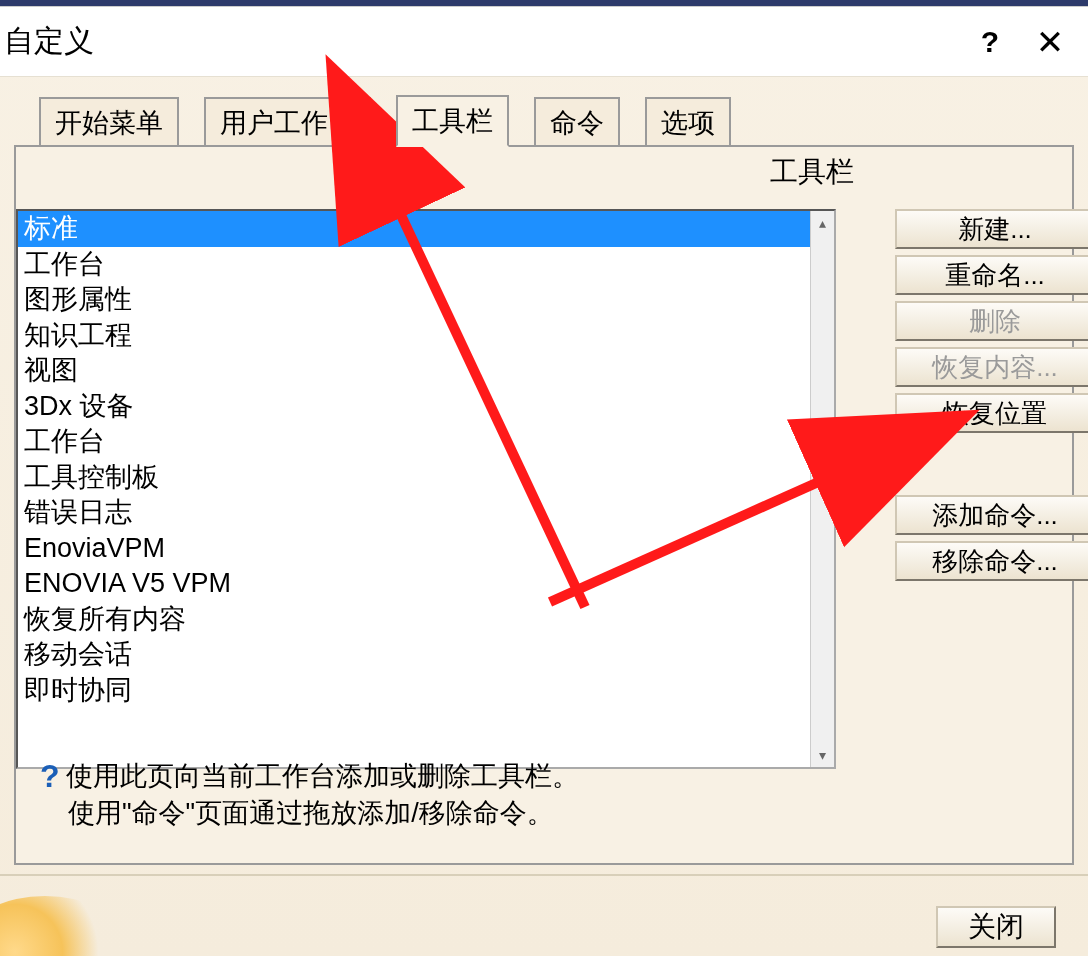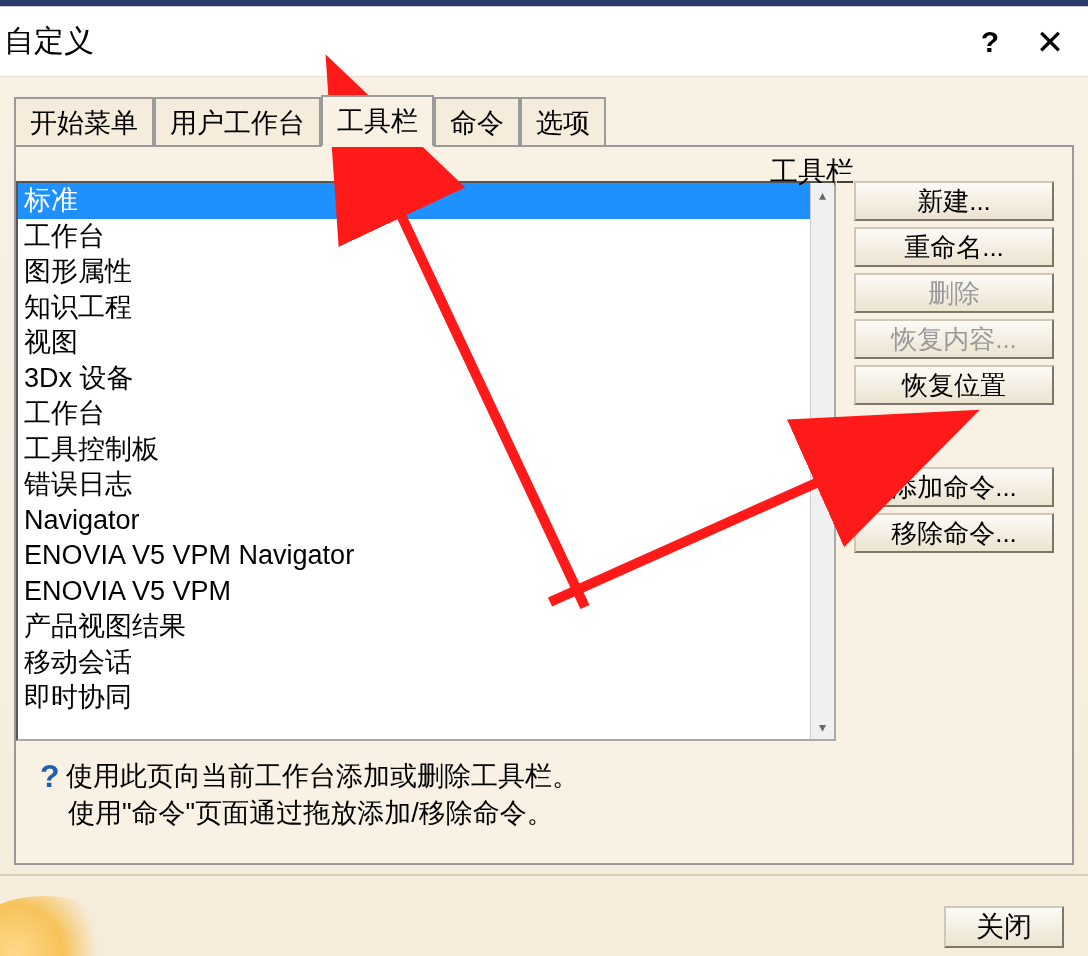--- a/index.html
+++ b/index.html
@@ -48,20 +48,21 @@
   .tab {
     padding: 6px 14px 6px 14px;
     font-size: 27px;
     border: 2px solid #9a9a9a;
     border-bottom: none;
     background: #f5ecdc;
     margin-right: 0px;
     position: relative;
     top: 2px;
     cursor: pointer;
+    margin-left: 25px;
   }
   .tab.active {
     background: #f8f1e4;
     border-bottom: 2px solid #f8f1e4;
     z-index: 2;
     top: 2px;
   }
 
   .tab-body {
     margin: 0 14px 0 14px;
@@ -74,22 +75,23 @@
 
   .toolbar-label {
     position: absolute;
     top: 6px; left: 754px;
     font-size: 28px;
     color: #000;
   }
 
   .content-row {
     display: flex;
-    margin-top: 24px;
+    margin-top: 52px;
     height: 560px;
+    gap: 41px;
   }
 
   .listbox-wrap {
     flex: 0 0 820px;
     margin-left: 0px;
     display: flex;
     border: 2px inset #aaa;
     background: #fff;
   }
   .listbox {
@@ -161,21 +163,21 @@
     width: 26px;
     font-weight: bold;
     color: #1b5fb7;
     font-size: 32px;
     vertical-align: -2px;
   }
   .hint .line2 { margin-left: 28px; }
 
   .close-btn {
     position: absolute;
-    right: 24px; bottom: 8px;
+    right: 32px; bottom: 8px;
     width: 120px; height: 42px;
     font-size: 28px;
     background: linear-gradient(180deg, #fdfbf7 0%, #ece3d0 100%);
     border: 2px outset #d0c7b4;
     display: flex; align-items:center; justify-content:center;
     cursor: pointer;
   }
 
   
   .arrow { position: absolute; pointer-events: none; }
@@ -219,24 +221,23 @@
         <div class="listbox" id="listbox">
             <div class="list-item selected">标准</div>
             <div class="list-item">工作台</div>
             <div class="list-item">图形属性</div>
             <div class="list-item">知识工程</div>
             <div class="list-item">视图</div>
             <div class="list-item">3Dx 设备</div>
             <div class="list-item">工作台</div>
             <div class="list-item">工具控制板</div>
             <div class="list-item">错误日志</div>
-            <div class="list-item">Navigator</div>
-            <div class="list-item">ENOVIA V5 VPM Navigator</div>
+            <div class="list-item">EnoviaVPM</div>
             <div class="list-item">ENOVIA V5 VPM</div>
-            <div class="list-item">产品视图结果</div>
+            <div class="list-item">恢复所有内容</div>
             <div class="list-item">移动会话</div>
             <div class="list-item">即时协同</div>
           </div>
         <div class="scrollbar">
           <div class="scroll-arrow up">▴</div>
           <div class="scroll-arrow down">▾</div>
         </div>
       </div>
 
       <div class="button-col">

